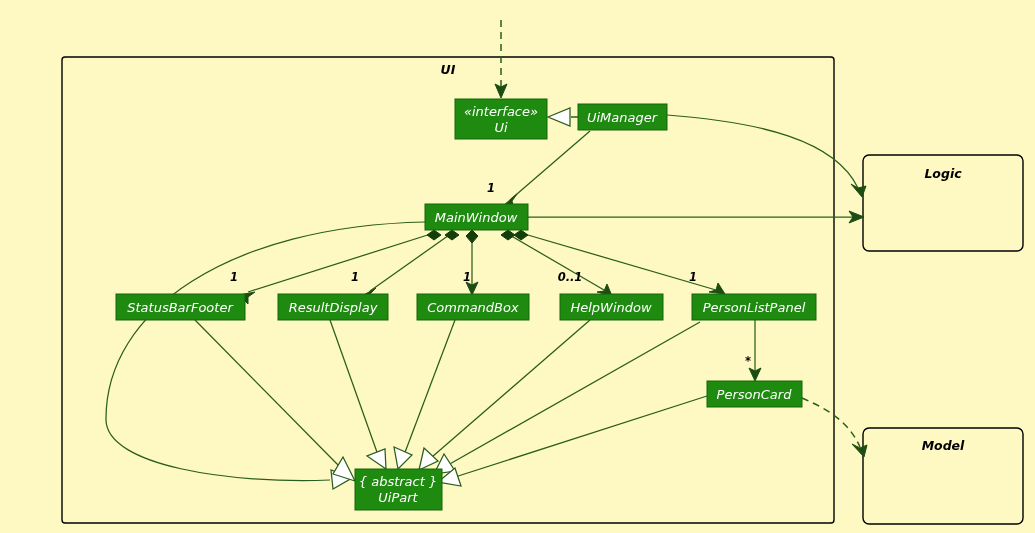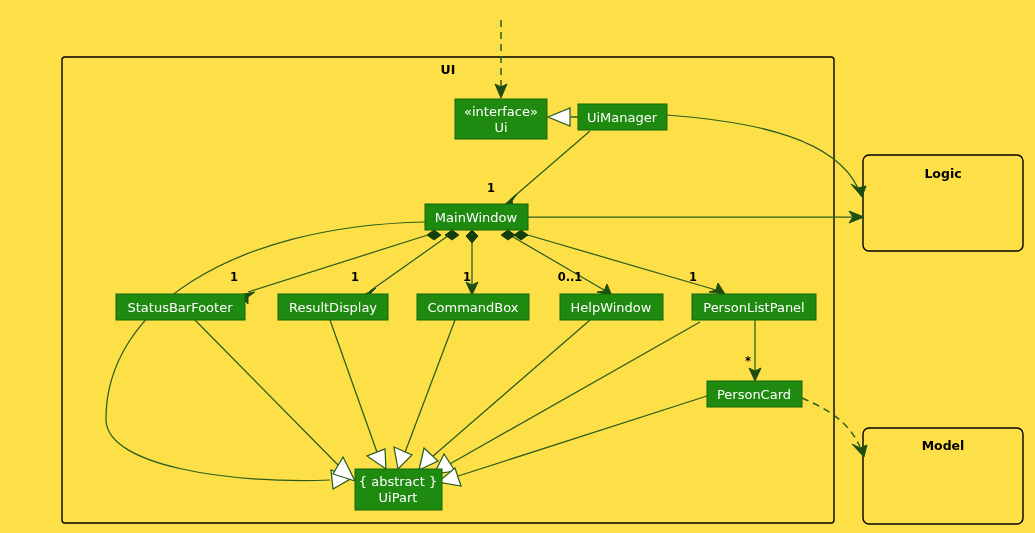--- a/index.html
+++ b/index.html
@@ -4,23 +4,24 @@
 <style>
   html, body {
     margin: 0;
     padding: 0;
     background: #ffffff;
   }
   #stage {
     position: relative;
     width: 1035px;
     height: 533px;
-    background: #fde047;
+    background: #fef9c3;
     font-family: "DejaVu Sans", sans-serif;
     overflow: hidden;
+    font-style: italic;
   }
   svg.diagram {
     position: absolute;
     left: 0;
     top: 0;
     width: 1035px;
     height: 533px;
   }
   .pkg-rect {
     fill: none;

